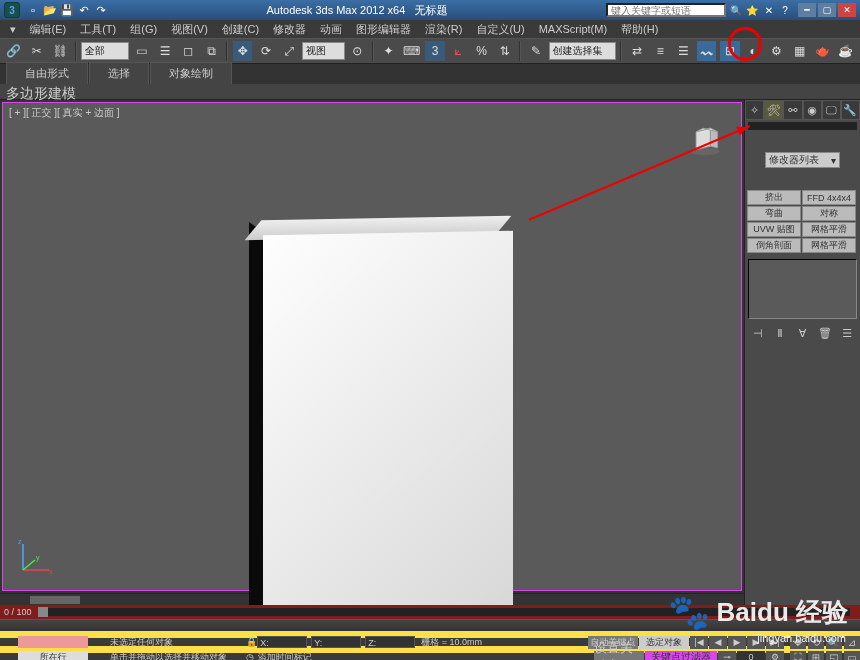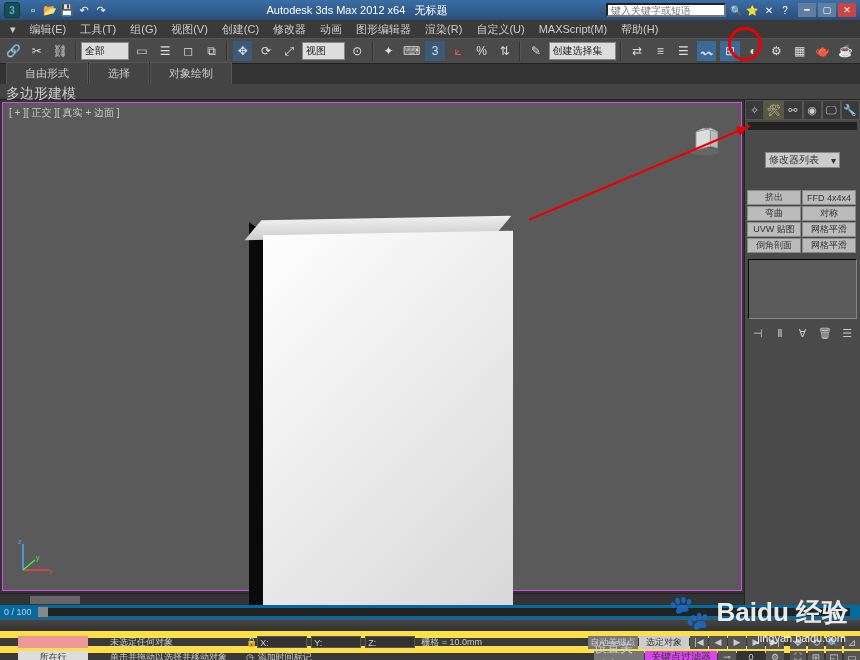--- a/index.html
+++ b/index.html
@@ -40,21 +40,21 @@
   .cmd-tabs span{flex:1;display:flex;align-items:center;justify-content:center;font-size:11px;border:1px solid #555;}
   .cmd-tabs span.active{background:#5a5a3a;}
   .cmd-dd { margin:20px; height:16px; background:#ccc; color:#333; font-size:10px; display:flex; align-items:center; padding:0 3px; border:1px solid #888;}
   .cmd-strip{ height:8px; background:#222; margin:2px 3px;}
   .cmd-grid { display:flex; flex-wrap:wrap; gap:1px; padding:2px; }
   .cmd-grid span{ width:54px; height:15px; background:#bbb; color:#333; font-size:9px; display:flex; align-items:center; justify-content:center; border:1px solid #888;}
   .cmd-preview{ margin:4px 3px; height:60px; background:#5a5a5a; border:1px inset #333;}
   .cmd-icons { display:flex; gap:3px; padding:3px; justify-content:space-around;}
   .cmd-icons span{width:14px;height:14px;display:flex;align-items:center;justify-content:center;font-size:11px;}
   .timeline-area { position:absolute; left:0; right:0; bottom:0; height:55px; background:#333; }
-  .slider-row { height:14px; background:#0369a1; display:flex; align-items:center; font-size:9px; padding:0 4px;}
+  .slider-row { height:14px; background:#7f1d1d; display:flex; align-items:center; font-size:9px; padding:0 4px;}
   .slider-row .track{flex:1;height:8px;background:#222;margin:0 6px;position:relative;}
   .slider-row .handle{position:absolute;left:0;width:10px;height:10px;background:#888;top:-1px;}
   .time-ruler{height:12px;background:linear-gradient(#444,#333);border-top:1px solid #555;}
   .status-row{height:15px;display:flex;align-items:center;font-size:9px;background:#3a3a3a;border-top:7px solid #fde047;}
   .status-row .lbl{width:70px;background:#ddd;color:#333;text-align:center;margin:18px;font-size:9px;height:12px;line-height:12px;}
   .status-row .msg{flex:0 0 140px;padding:0 4px;}
   .status-row .coords{display:flex;gap:4px;}
   .status-row .coords span{width:50px;background:#333;border:1px solid #555;padding:0 2px;font-size:9px;height:12px;line-height:12px;}
   .status-row .playback{display:flex;gap:1px;margin-left:auto;}
   .status-row .playback span{width:18px;height:13px;background:#555;display:flex;align-items:center;justify-content:center;font-size:9px;}

